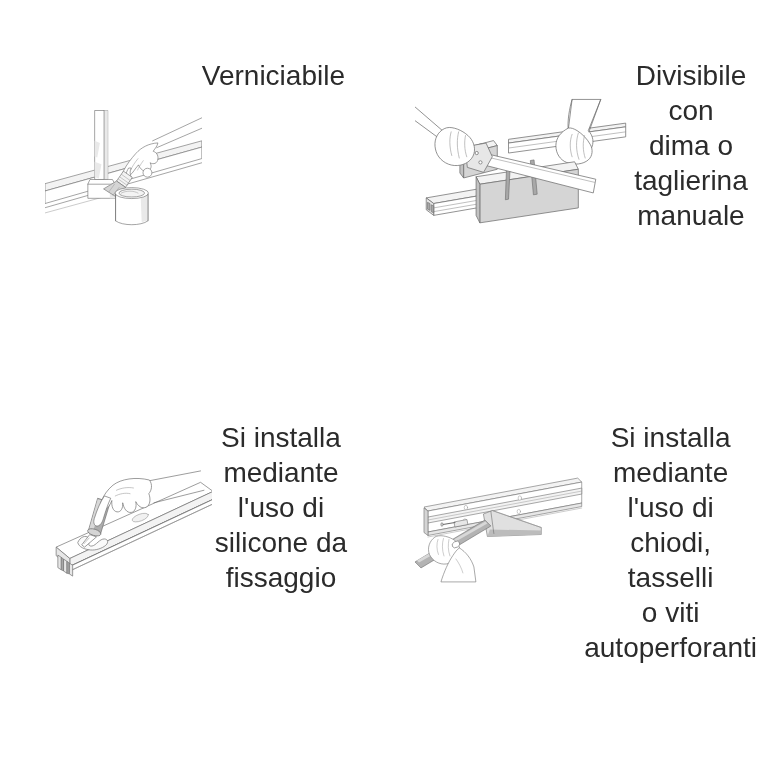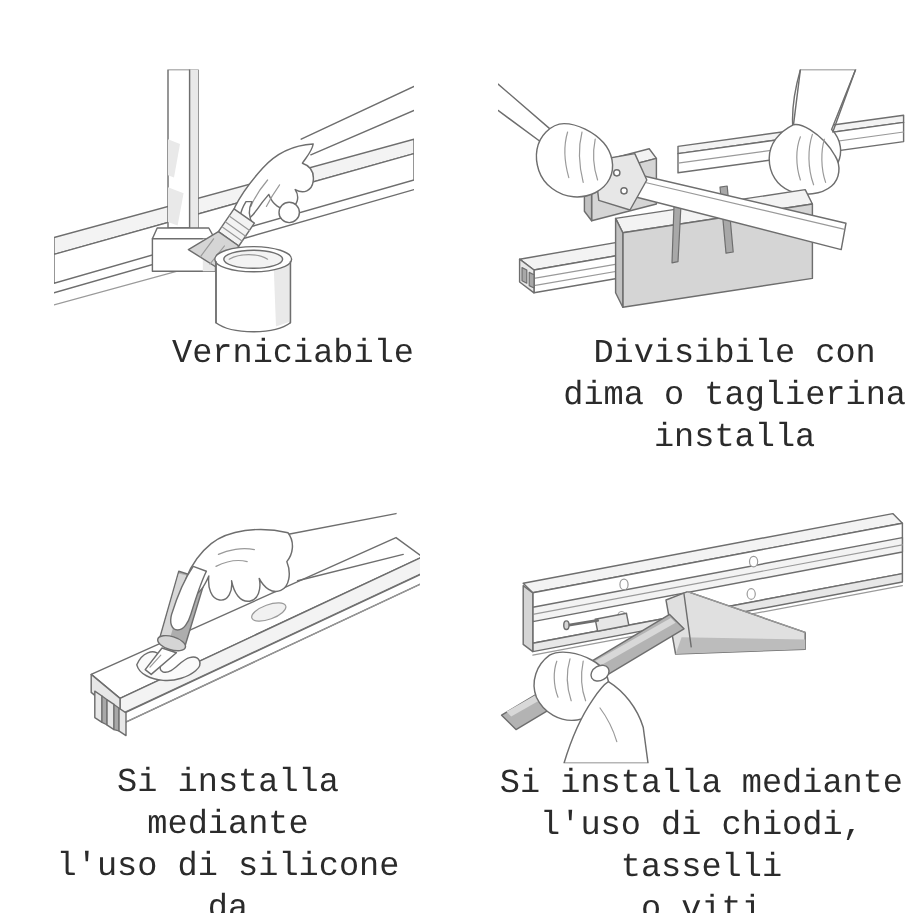--- a/index.html
+++ b/index.html
@@ -1,18 +1,18 @@
 <!DOCTYPE html>
 <html style="--text-color: #2b2b2b;"><head>
 <meta charset="utf-8">
 <style>
   html,body{margin:0;padding:0;background:#ffffff;}
   body{width:769px;height:761px;overflow:hidden;font-family:"Liberation Sans", sans-serif;}
   .canvas{position:relative;width:769px;height:761px;background:#ffffff;}
-  .figure{position:absolute;display:flex;flex-direction:column;align-items:flex-end;font-family:Liberation Mono, monospace;}
+  .figure{position:absolute;display:flex;align-items:flex-start;}
   .fig-art{display:block;}
   .fig-caption{
     font-size:28px;
     line-height:35px;
     color:var(--text-color,#2b2b2b);
     text-align:center;
     white-space:pre-line;
     letter-spacing:0px;
   }
   
@@ -146,21 +146,21 @@
         <line class="ln" x1="0" y1="12" x2="44" y2="50"></line>
         <line class="ln" x1="0" y1="34" x2="38" y2="62"></line>
         <path class="f0" d="M40,52 C32,60 30,72 34,84 C38,96 50,105 63,106 C76,107 88,101 93,91 C98,81 95,69 88,61 C80,52 66,45 55,45 C49,45 44,48 40,52 Z"></path>
         <path class="lnt" d="M58,52 C55,62 55,76 59,90"></path>
         <path class="lnt" d="M70,52 C67,64 67,78 71,94"></path>
         <path class="lnt" d="M81,58 C79,68 79,80 83,92"></path>
       </g>
     </svg>
     <div class="fig-caption">Divisibile con
 dima o taglierina
-installa</div>
+manuale</div>
   </div>
 
   <div class="figure" style="left:30px;top:420px;width:320px;">
     <svg class="fig-art" width="320" height="215" viewBox="0 0 320 215">
 
       <g>
         <polygon class="f0" points="46,142 300,28 322,44 70,162"></polygon>
         <polygon class="f1" points="70,162 322,44 322,58 70,176"></polygon>
         <line class="ln" x1="70" y1="176" x2="322" y2="58" style="stroke:#7b7b7b;stroke-width:2;"></line>
         <polygon class="f0" points="70,176 322,58 322,66 70,184"></polygon>

